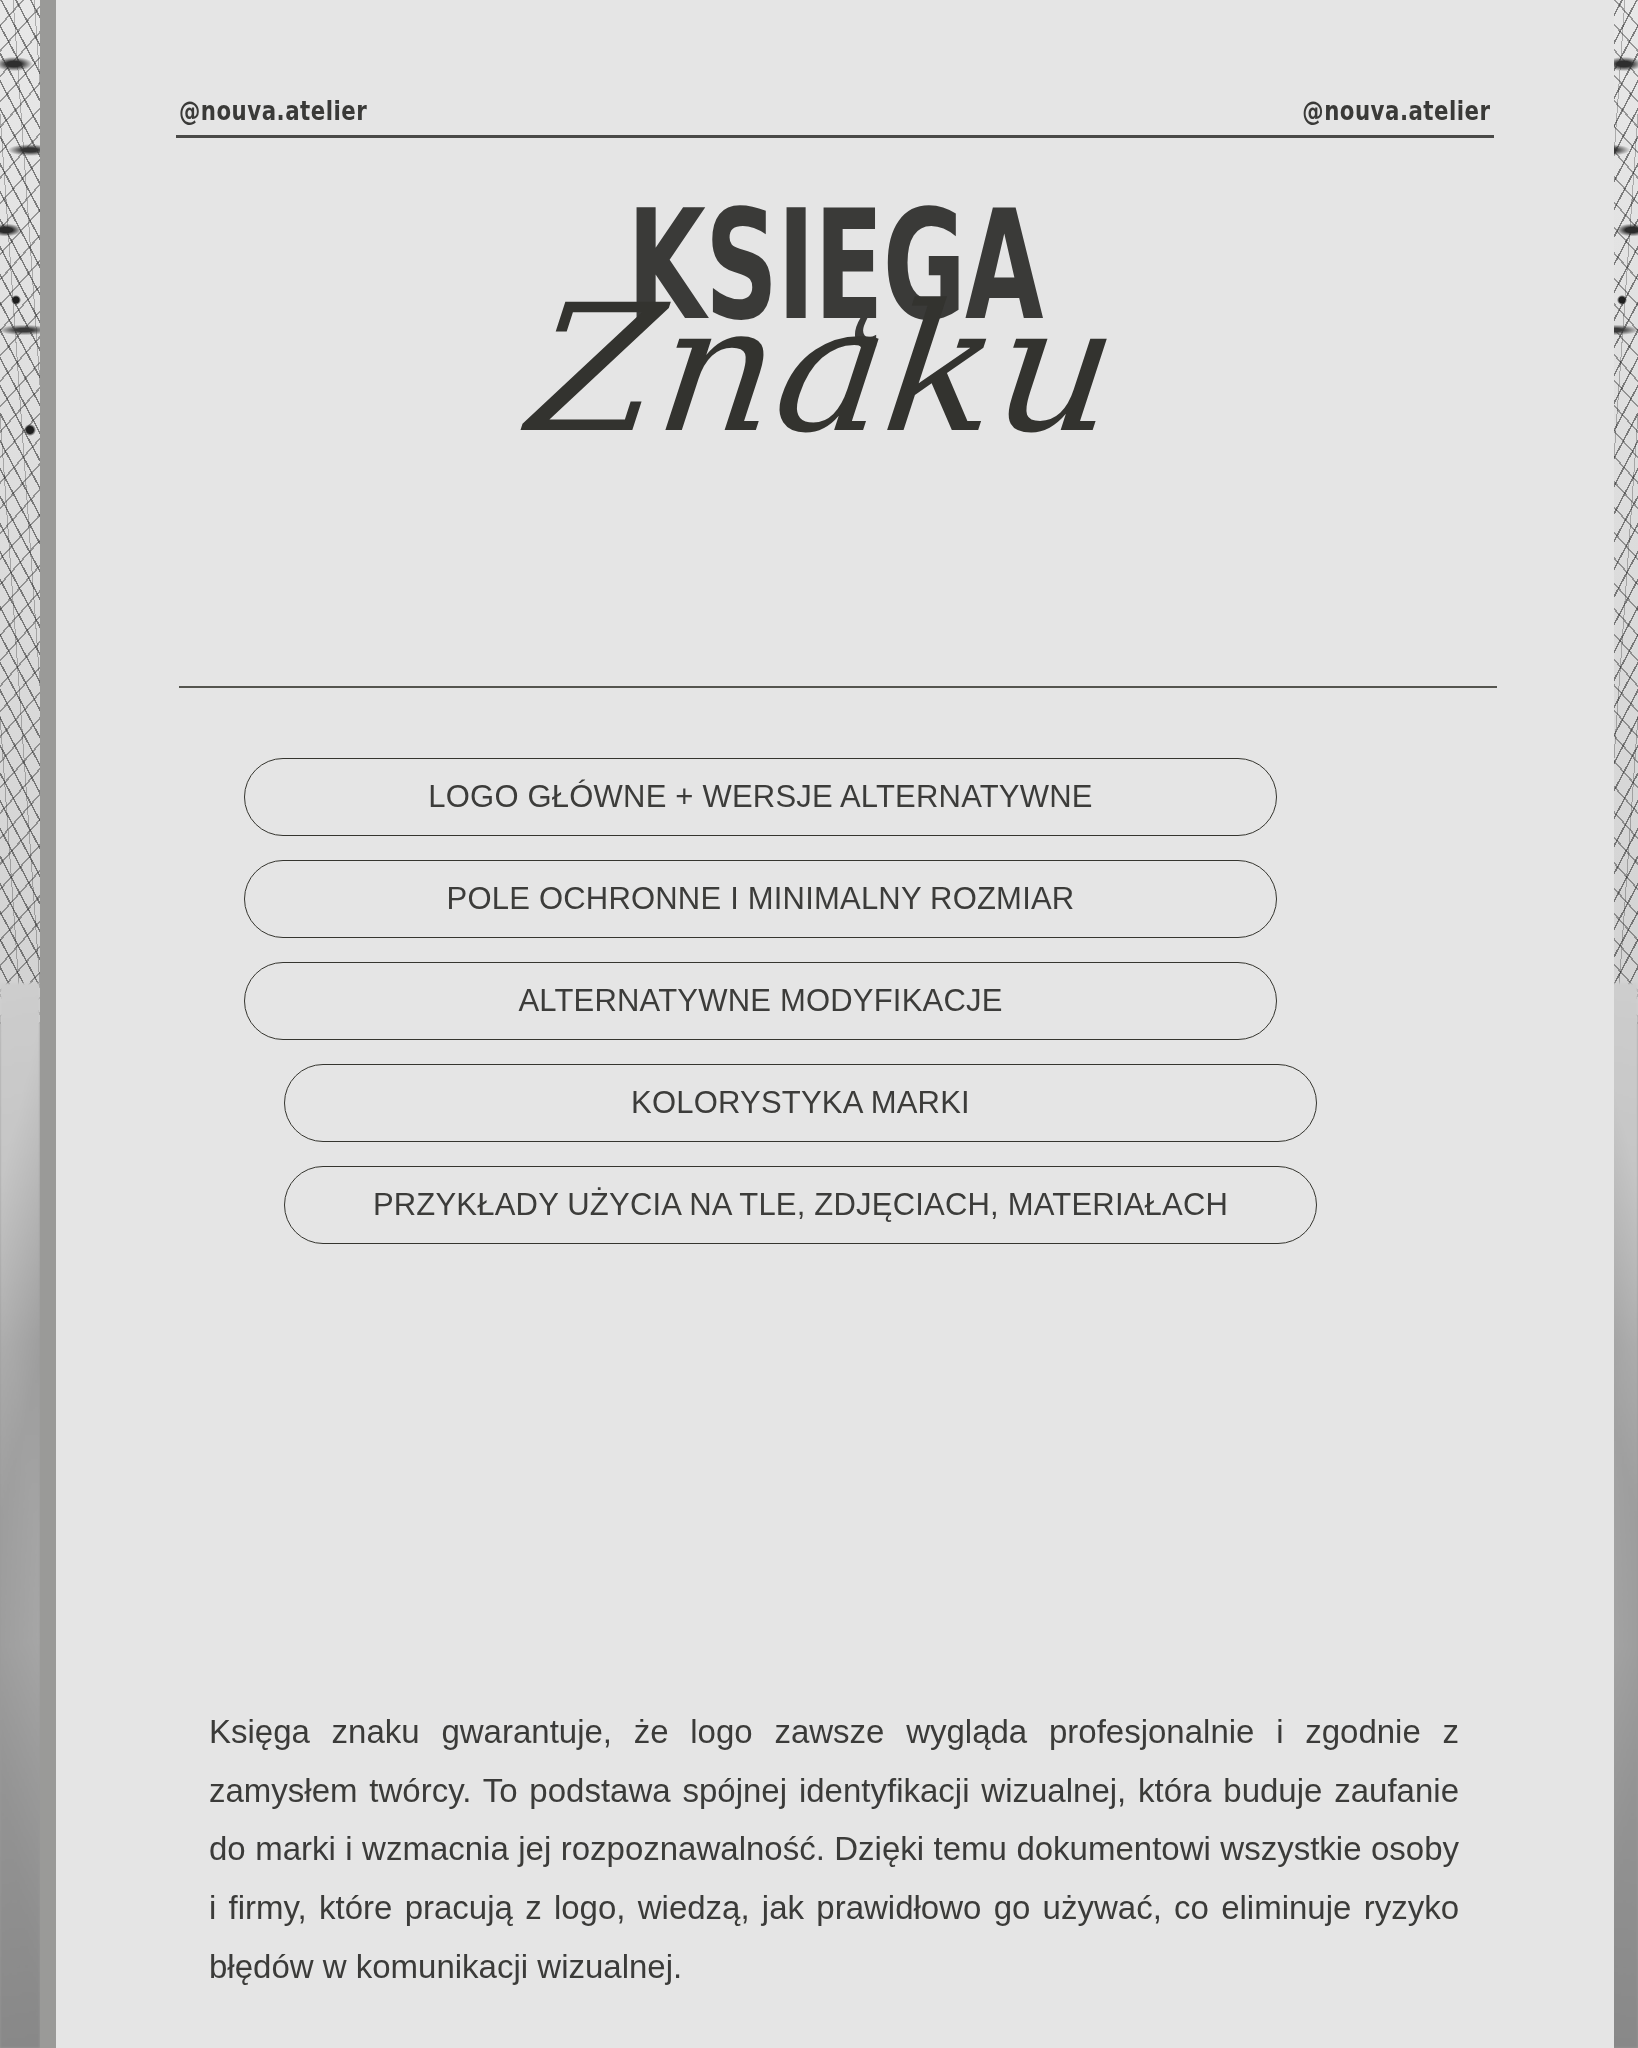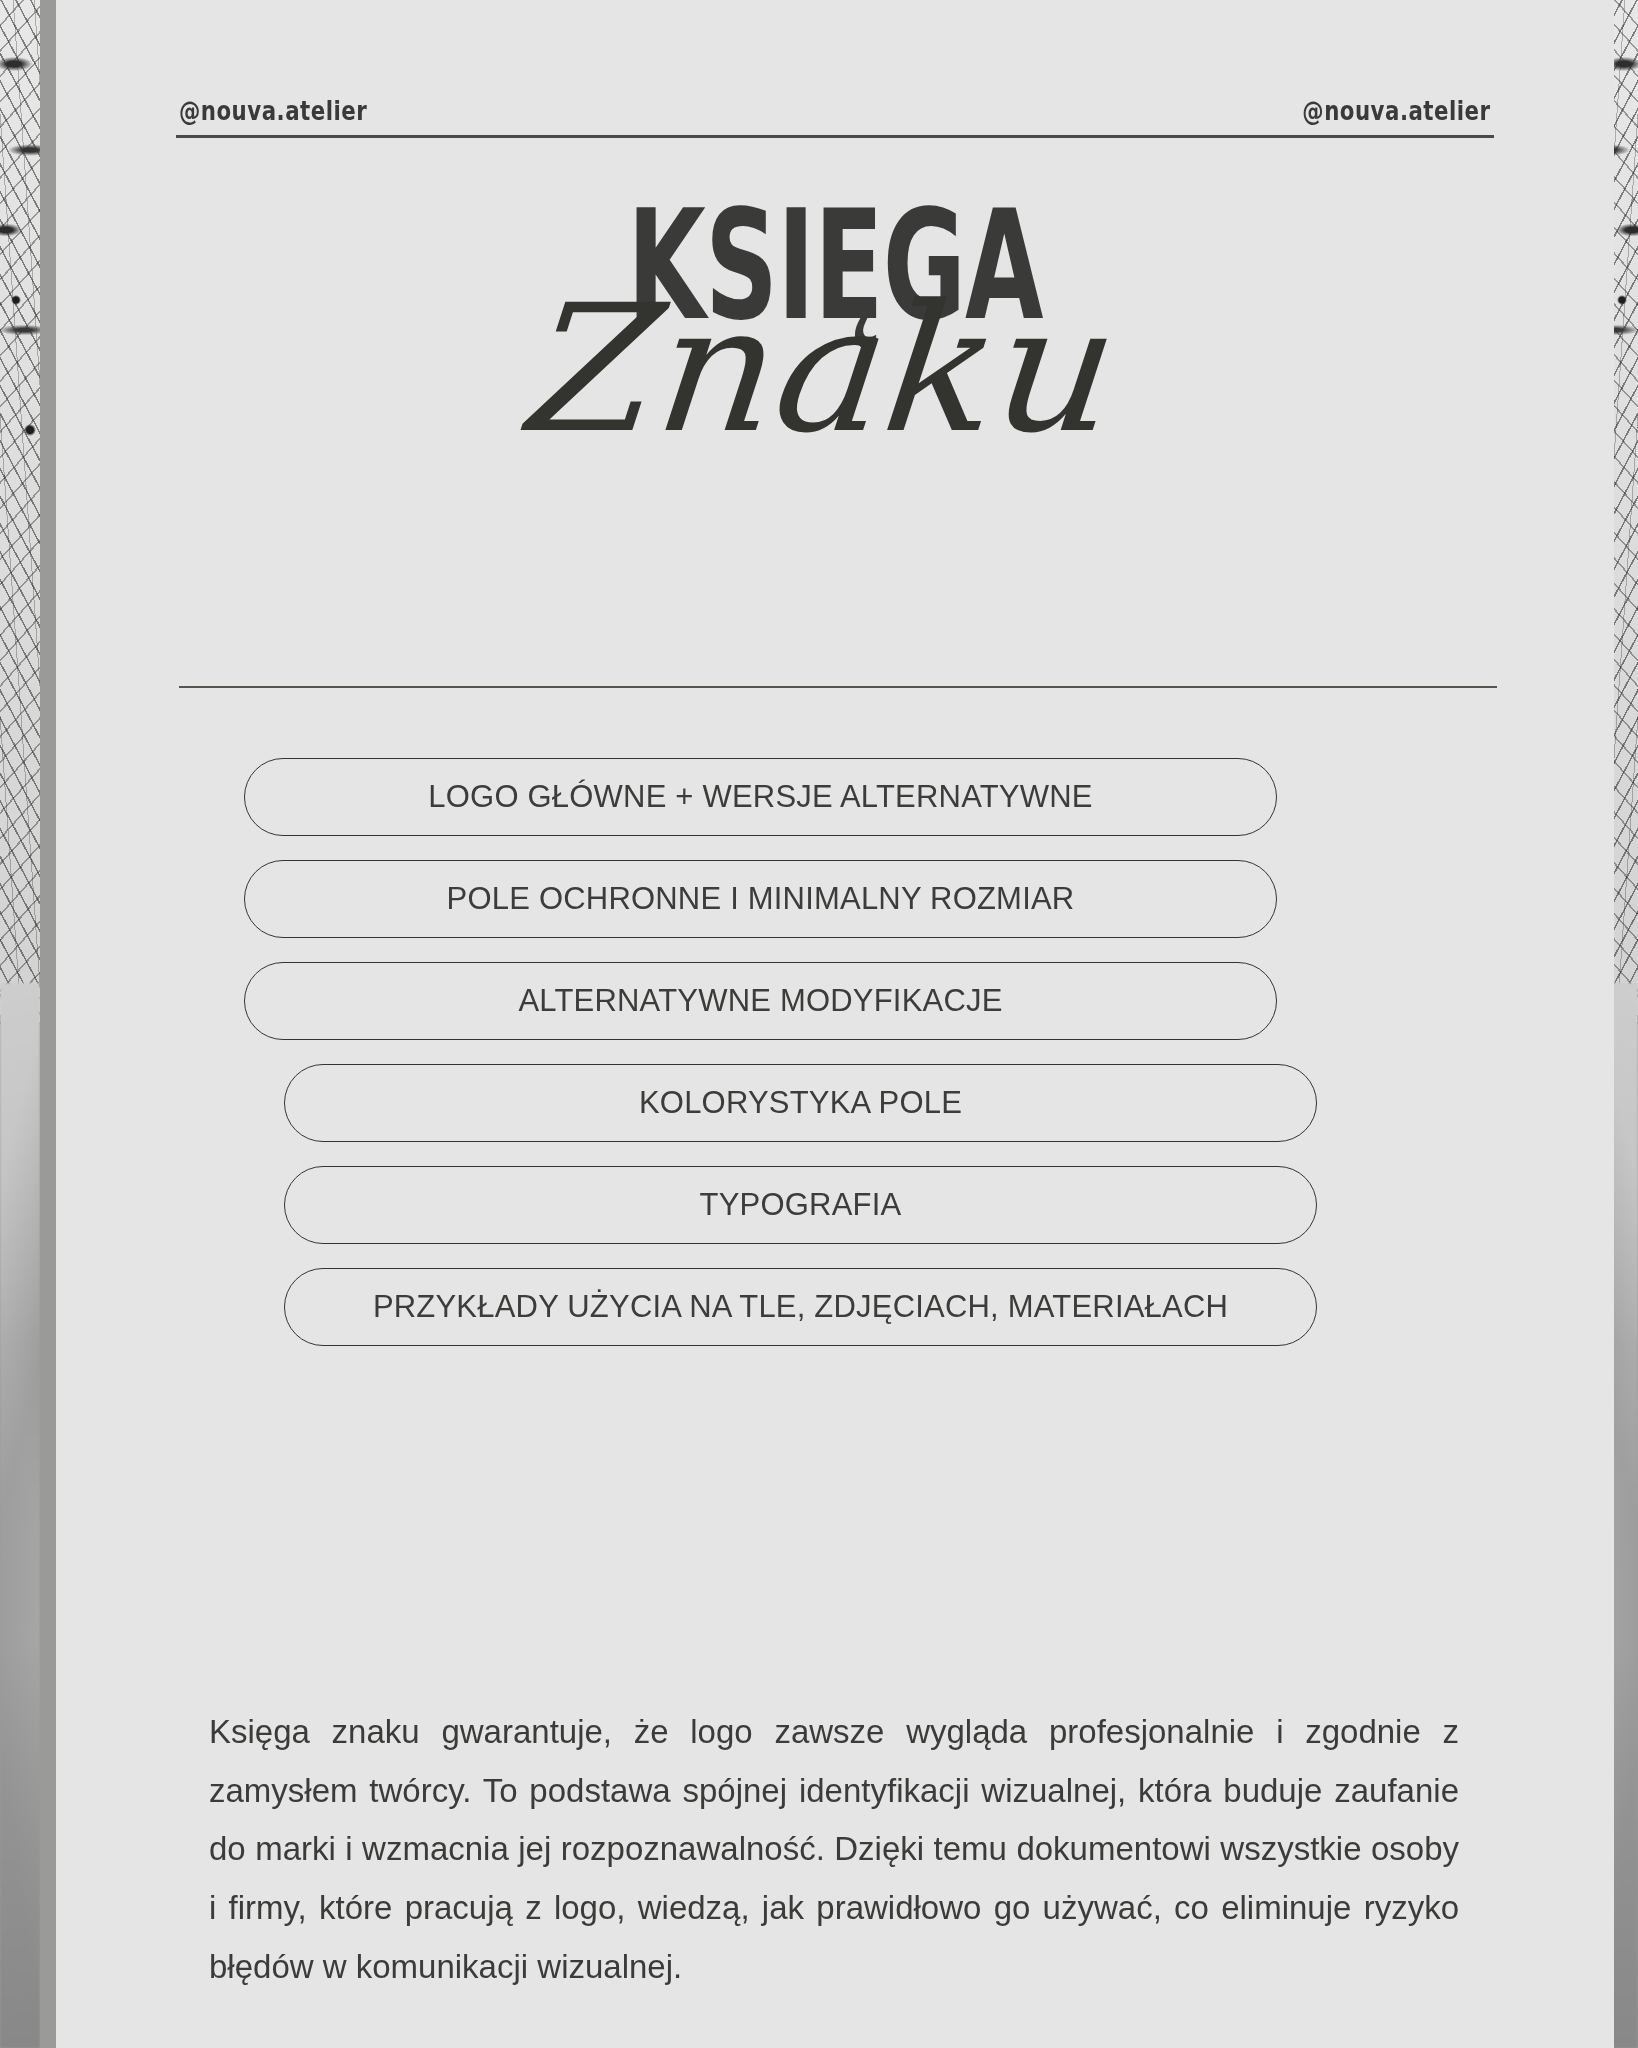--- a/index.html
+++ b/index.html
@@ -208,24 +208,21 @@
         <div class="pill" style="margin-left: 188px; margin-right: 103px;">
           <span class="pill-label">LOGO GŁÓWNE + WERSJE ALTERNATYWNE</span>
         </div>
         <div class="pill" style="margin-left: 188px; margin-right: 103px;">
           <span class="pill-label">POLE OCHRONNE I MINIMALNY ROZMIAR</span>
         </div>
         <div class="pill" style="margin-left: 188px; margin-right: 103px;">
           <span class="pill-label">ALTERNATYWNE MODYFIKACJE</span>
         </div>
         <div class="pill" style="margin-left: 228px; margin-right: 63px;">
-          <span class="pill-label">KOLORYSTYKA POLE</span>
-        </div>
-        <div class="pill" style="margin-left: 228px; margin-right: 63px;">
-          <span class="pill-label">TYPOGRAFIA</span>
+          <span class="pill-label">KOLORYSTYKA MARKI</span>
         </div>
         <div class="pill" style="margin-left: 228px; margin-right: 63px;">
           <span class="pill-label">PRZYKŁADY UŻYCIA NA TLE, ZDJĘCIACH, MATERIAŁACH</span>
         </div>
       </div>
 
     <p id="description">Księga znaku gwarantuje, że logo zawsze wygląda profesjonalnie i zgodnie z zamysłem twórcy. To podstawa spójnej identyfikacji wizualnej, która buduje zaufanie do marki i wzmacnia jej rozpoznawalność. Dzięki temu dokumentowi wszystkie osoby i firmy, które pracują z logo, wiedzą, jak prawidłowo go używać, co eliminuje ryzyko błędów w komunikacji wizualnej.</p>
 
   </div>
 </div>

